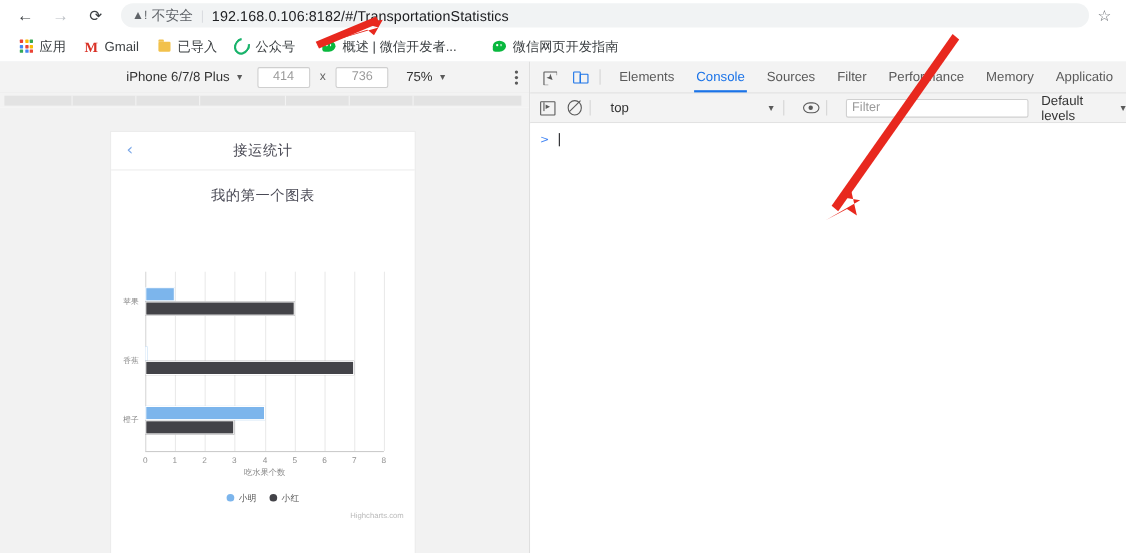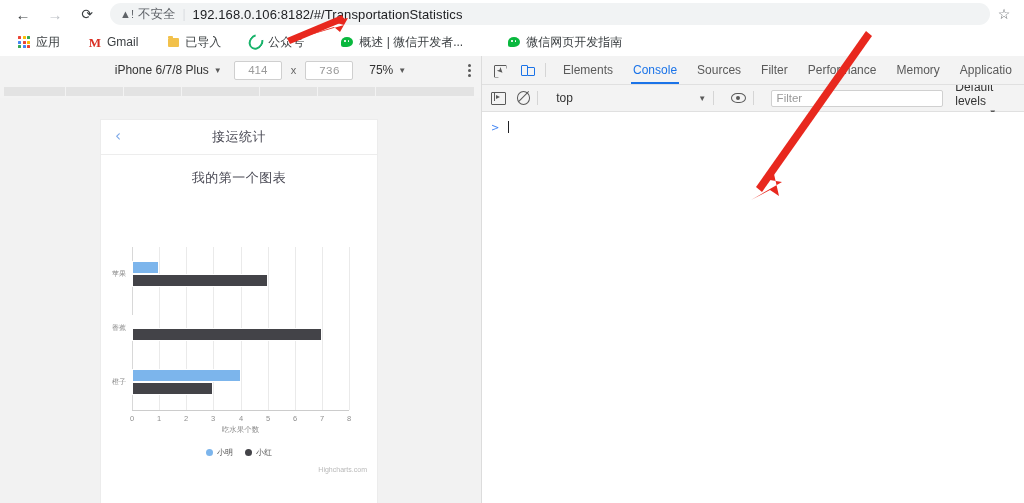--- a/index.html
+++ b/index.html
@@ -29,21 +29,21 @@
   .warn-icon{font-size:11px;color:#5f6368;margin-right:4px;line-height:1;}
   .warn-text{font-size:12.5px;color:#5f6368;white-space:nowrap;}
   .omni-sep{color:#dadce0;margin:0 7px;font-size:12px;}
   .omni-url{font-size:13px;color:#202124;white-space:nowrap;letter-spacing:.1px;}
   .star-btn{width:28px;height:26px;display:flex;align-items:center;justify-content:center;
     color:#5f6368;font-size:14px;margin-right:6px;}
 
   
   .bookmarks{
     position:absolute;left:0;top:28px;width:1024px;height:28px;background:#fff;
-    display:flex;align-items:center;border-bottom:1px solid #e8eaed;gap:12px;
+    display:flex;align-items:center;border-bottom:1px solid #e8eaed;
   }
   .bm{display:flex;align-items:center;height:22px;padding:0 7px;margin-left:2px;border-radius:3px;}
   .bm:first-child{margin-left:10px;}
   .bm-label{font-size:12px;color:#3c4043;margin-left:5px;white-space:nowrap;}
   .bm-ico{width:14px;height:14px;display:flex;align-items:center;justify-content:center;flex:0 0 14px;}
   .apps-grid{display:grid;grid-template-columns:repeat(3,3px);grid-template-rows:repeat(3,3px);gap:1.5px;}
   .apps-grid i{width:3px;height:3px;border-radius:.5px;display:block;}
   .gmail-m{font-size:13px;color:#d93025;font-weight:bold;line-height:1;font-family:"Liberation Serif",serif;}
   .folder{width:11px;height:9px;background:#f2c14b;border-radius:1px;position:relative;}
   .folder:before{content:"";position:absolute;top:-2px;left:0;width:5px;height:2px;background:#f2c14b;border-radius:1px 1px 0 0;}
@@ -58,21 +58,21 @@
     border-bottom:1px solid #e0e0e0;display:flex;align-items:center;justify-content:center;
   }
   .dev-select{font-size:12px;color:#333;display:flex;align-items:center;padding-left:40px;}
   .caret{font-size:8px;margin-left:5px;color:#5a5a5a;}
   .dim-box{
     width:46px;height:17px;border:1px solid #cfcfcf;background:#fff;border-radius:2px;
     margin-left:12px;display:flex;align-items:center;justify-content:center;
     font-size:11.5px;color:#9a9a9a;text-align:center;
   }
   .dim-x{font-size:11px;color:#666;margin-left:9px;}
-  .dim-box.second{margin-left:9px;font-family:Liberation Mono, monospace;}
+  .dim-box.second{margin-left:9px;}
   .zoom-select{font-size:12px;color:#333;margin-left:16px;display:flex;align-items:center;}
   .dev-kebab{position:absolute;right:10px;top:8px;display:flex;flex-direction:column;gap:2px;}
   .dev-kebab i{width:3px;height:3px;border-radius:50%;background:#5a5a5a;display:block;}
 
   
   .ruler{
     position:absolute;left:0;top:84px;width:481px;height:14px;background:#f3f3f3;
   }
   .ruler-inner{position:absolute;left:4px;top:3px;width:470px;height:9px;background:#e3e3e3;}
   .ruler-inner i{position:absolute;top:0;width:1px;height:9px;background:#f3f3f3;display:block;}
@@ -183,21 +183,21 @@
   .eye-ico:before{content:"";position:absolute;left:0;top:0;width:15px;height:10px;
     border:1.3px solid #5a5a5a;border-radius:50%/60% 60% 60% 60%;box-sizing:border-box;}
   .eye-ico:after{content:"";position:absolute;left:5.2px;top:3px;width:4px;height:4px;
     background:#5a5a5a;border-radius:50%;}
   .filter-input{
     width:178px;height:17px;border:1px solid #d0d0d0;background:#fff;border-radius:2px;
     margin-left:10px;padding:0 5px;font-size:11.5px;color:#9a9a9a;
     font-family:"Liberation Sans",sans-serif;box-sizing:border-box;line-height:15px;
   }
   .filter-input::placeholder{color:#9a9a9a;opacity:1;}
-  .levels{font-size:12px;color:#333;margin-left:12px;display:flex;align-items:center;flex-direction:column;}
+  .levels{font-size:12px;color:#333;margin-left:12px;display:flex;align-items:center;}
   .console-body{position:relative;height:393px;background:#fff;}
   .prompt-row{display:flex;align-items:center;height:20px;padding-top:5px;}
   .prompt-arrow{color:#4285f4;font-size:10px;margin-left:9px;font-family:"DejaVu Sans",sans-serif;}
   .prompt-caret{width:1px;height:12px;background:#202124;margin-left:9px;display:block;}
 
   
   .arrow-svg{position:absolute;left:0;top:0;width:1024px;height:503px;pointer-events:none;}
 </style>
 </head>
 <body>

